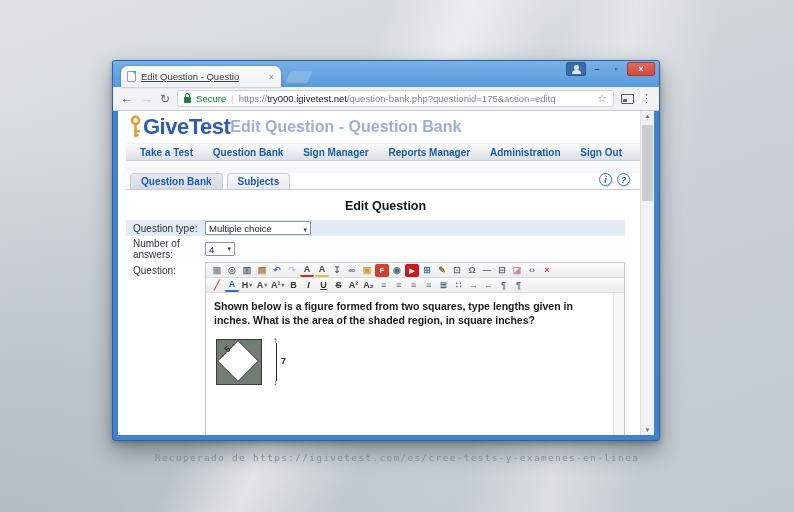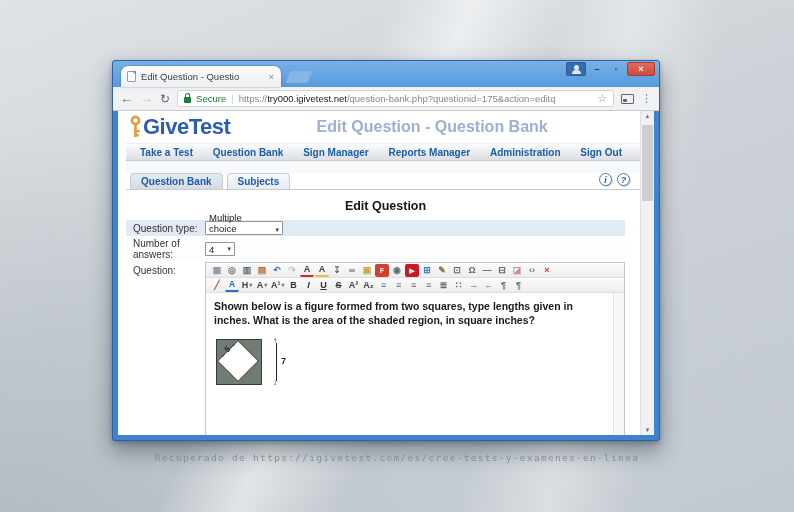--- a/index.html
+++ b/index.html
@@ -30,21 +30,21 @@
   .wc-close { width:28px; background:linear-gradient(#e06a5c,#cf4a3c); border:1px solid #a83a30;
     border-radius:2px; color:#fff; font-weight:bold; font-size:9px; }
   
   .tabstrip { position:absolute; left:8px; bottom:0; display:flex; align-items:flex-end; }
   .btab { width:160px; height:21px; background:linear-gradient(#fbfbfc,#eef0f2);
     border-radius:7px 7px 0 0; box-shadow:0 0 2px rgba(20,50,90,.5);
     display:flex; align-items:center; padding:0 6px; gap:5px; }
   .favicon { width:9px; height:11px; background:#fff; border:1px solid #9aa0a6; border-radius:1px; position:relative; flex:0 0 auto; }
   .favicon::after { content:""; position:absolute; top:-1px; right:-1px; border:2px solid transparent;
     border-top-color:#559ade; border-right-color:#559ade; }
-  .btab-title { flex:1; font-size:9.5px; color:#3c4043; white-space:nowrap; overflow:hidden; }
+  .btab-title { flex:1; font-size:9.5px; color:#3c4043; white-space:nowrap; overflow:hidden;text-decoration:underline; }
   .btab-close { font-size:9px; color:#80868b; padding:0 1px; }
   .newtab { width:22px; height:12px; margin:0 0 4px 7px; background:#86b4e3;
     transform:skewX(-24deg); border-radius:2px; }
 
   
   .browser-bar { height:24px; background:#f1f2f4; border-bottom:1px solid #c8ccd1;
     display:flex; align-items:center; padding:0 7px; gap:7px; }
   .nav-arrow { font-size:13px; color:#5f6368; line-height:1; }
   .nav-arrow.disabled { color:#bdc1c6; }
   .reload { font-size:12px; color:#5f6368; line-height:1; }
@@ -69,21 +69,21 @@
   
   .pg-scroll { width:14px; background:#f1f1f2; border-left:1px solid #dfe1e4; position:relative; flex:0 0 auto; }
   .pg-arrow { position:absolute; left:0; width:100%; text-align:center; font-size:6px; color:#6f7276; }
   .pg-arrow.up { top:2px; } .pg-arrow.down { bottom:2px; }
   .pg-thumb { position:absolute; left:1px; right:1px; top:14px; height:76px; background:#cdced0; border-radius:1px; }
 
   
   .app-header { height:32px; display:flex; align-items:center; padding-right:6px; }
   .logo { display:flex; align-items:center; gap:1px; padding-left:3px; }
   .logo-text { font-size:22px; font-weight:bold; color:#2b5cb8; letter-spacing:-.5px; }
-  .page-title { flex:1; text-align:center; font-size:16px; font-weight:bold; color:#9cafd4; }
+  .page-title { flex:1; font-size:16px; font-weight:bold; color:#9cafd4; }
   
   .app-nav { height:18px; background:linear-gradient(#fbfcfd,#dcdfe4); border-top:1px solid #eceef1;
     border-bottom:1px solid #c9cdd3; display:flex; align-items:center; justify-content:space-between;
     padding:0 18px 0 14px; }
   .nav-item { font-size:10px; font-weight:bold; color:#1b5cab; }
   .nav-spacer { height:12px; background:#f6f8fa; }
   
   .subtabs { position:relative; display:flex; align-items:flex-end; gap:4px; padding:0 0 0 4px;
     border-bottom:1px solid #c8ccd2; height:17px; }
   .stab { height:16px; padding:0 10px; display:flex; align-items:center; font-size:10px; font-weight:bold;
@@ -102,21 +102,21 @@
   .frow { display:flex; align-items:center; min-height:16px; margin-bottom:2px; padding-left:7px; font-size:10px; color:#333; }
   .frow.r1 { background:#e2eaf4; }
   .frow.r2 { background:#e9eef6; }
   .frow.r3 { background:#fcfdfe; }
   .frow.r4 { align-items:flex-start; background:transparent; }
   .flabel { width:72px; flex:0 0 auto; }
   .sel { height:14px; background:#fff; border:1px solid #8f9499; border-radius:1px;
     display:inline-flex; align-items:center; justify-content:space-between; font-size:9.5px; color:#222;
     padding:0 3px; gap:6px; }
   .sel .caret { font-size:7px; color:#444; font-style:normal; }
-  .w-mc { width:78px;align-items:flex-end; } .w-math { width:94px; } .w-num { width:30px; }
+  .w-mc { width:106px;align-items:flex-end; } .w-math { width:94px; } .w-num { width:30px; }
 
   
   .editor { flex:1; border:1px solid #c3c6ca; height:200px; display:flex; flex-direction:column; background:#fff; min-width:0; }
   .tb-row { height:15px; background:linear-gradient(#fbfbfb,#ededee); border-bottom:1px solid #dcdee1;
     display:flex; align-items:center; padding:0 4px; gap:1px; overflow:hidden; }
   .tbi { min-width:14px; height:13px; display:inline-flex; align-items:center; justify-content:center;
     font-size:9px; font-weight:bold; line-height:1; border-radius:2px; padding:0 1px; position:relative; }
   .tbi .dd { font-size:6px; color:#777; margin-left:1px; font-style:normal; }
   .tbi[data-name="italic-icon"] { font-style:italic; }
   .tbi[data-name="underline-icon"] { text-decoration:underline; }

